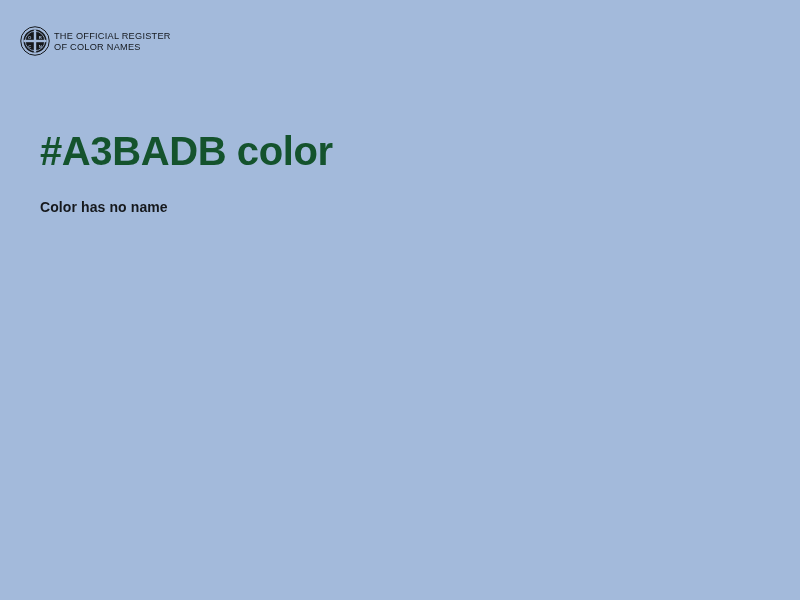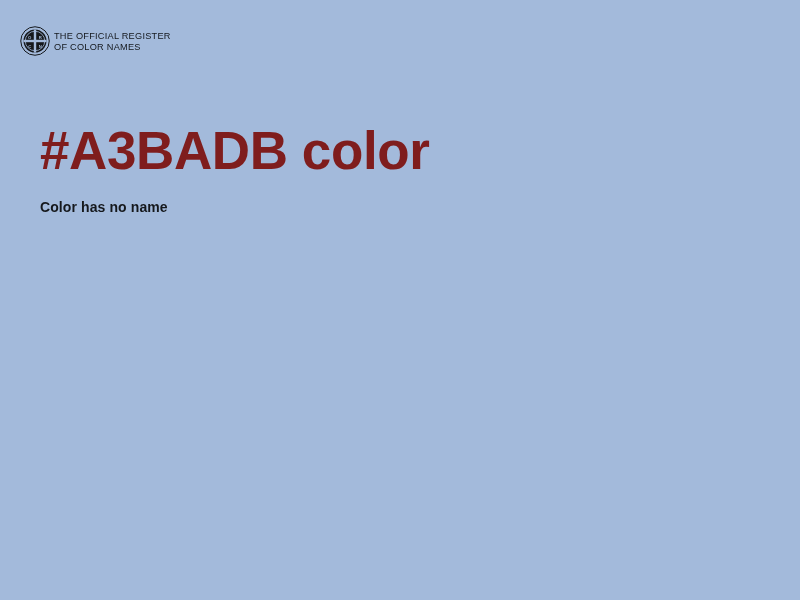--- a/index.html
+++ b/index.html
@@ -58,25 +58,25 @@
   .content {
     position: absolute;
     left: 40px;
     top: 128px;
     width: 720px;
   }
 
   .color-title {
     margin: 0;
     font-family: "Liberation Sans", sans-serif;
-    font-size: 53px;
+    font-size: 40px;
     font-weight: bold;
     letter-spacing: -0.4px;
     line-height: 46px;
-    color: #7f1d1d;
+    color: #14532d;
     white-space: nowrap;
   }
 
   .color-subtitle {
     margin: 0;
     position: absolute;
     left: 0;
     top: 72px;
     font-family: "Liberation Sans", sans-serif;
     font-size: 14px;

